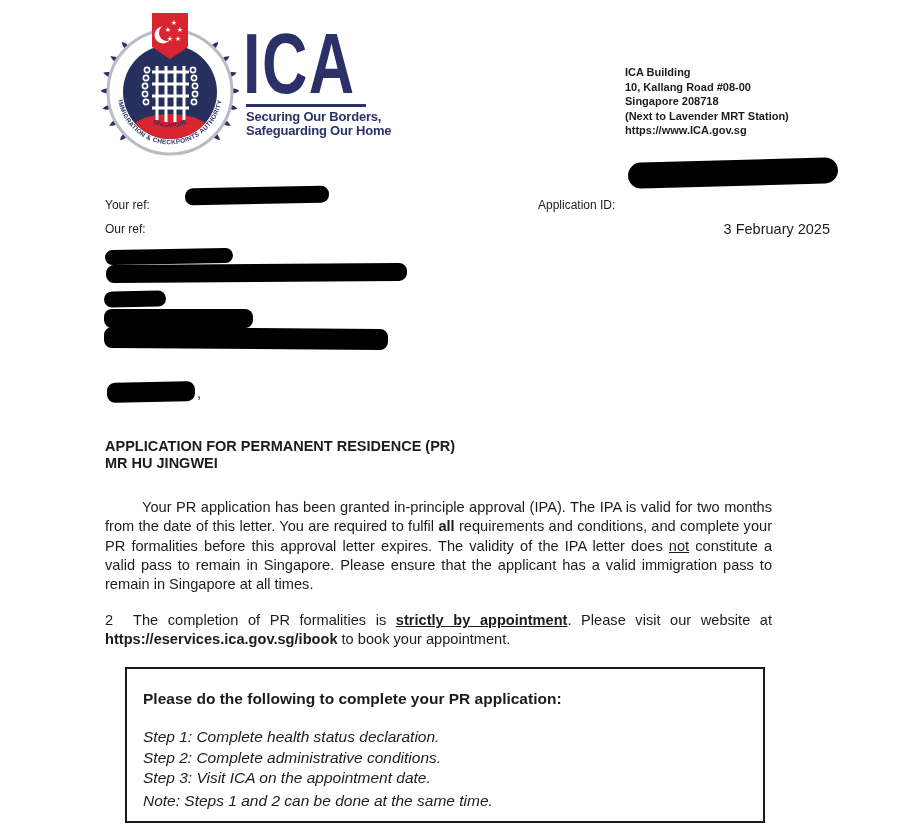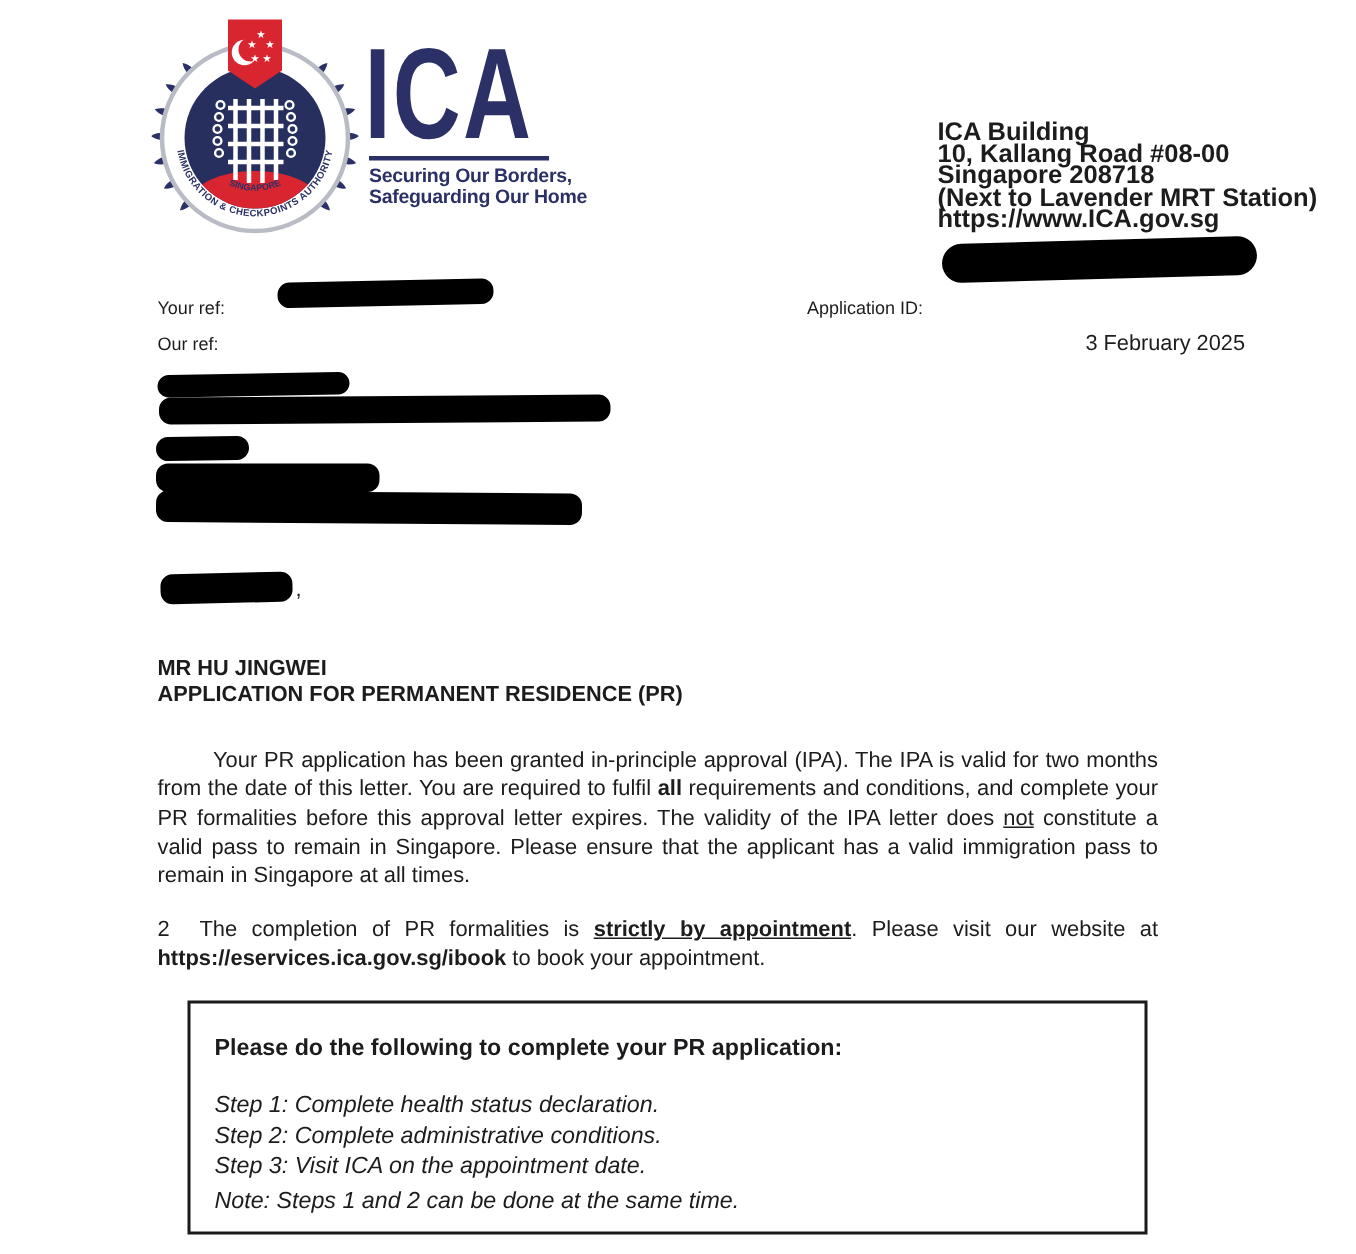--- a/index.html
+++ b/index.html
@@ -17,21 +17,21 @@
     position:absolute; left:243px; top:20px; font-size:86px; line-height:1;
     font-weight:700; color:var(--navy); letter-spacing:2px;
     transform:scaleX(.73); transform-origin:left top;
   }
   .wm-rule{position:absolute; left:246px; top:104px; width:120px; height:3px; background:var(--navy);}
   .tagline{
     position:absolute; left:246px; top:110px; font-size:13px; font-weight:700;
     color:var(--navy); line-height:14px; letter-spacing:-0.2px;
   }
   .hq-address{
-    position:absolute; left:625px; top:81px; font-size:17px; font-weight:700;
+    position:absolute; left:625px; top:65px; font-size:11px; font-weight:700;
     line-height:14.6px; color:var(--text);
   }
   
   .ref{position:absolute; font-size:12px;margin-top:33px;}
   .date{position:absolute; left:625px; top:189px; width:205px; text-align:right; font-size:14.5px;margin-top:32px;}
   
   .redaction{position:absolute; background:var(--redaction); border-radius:8px;}
   .comma{position:absolute; font-size:14.5px;}
   
   .subject{position:absolute; left:105px; top:438px; font-size:14.5px; font-weight:700; line-height:16.5px;}
@@ -168,22 +168,22 @@
   <div class="redaction" style="left:105px; top:249px; width:128px; height:15px; transform:rotate(-1deg);"></div>
   <div class="redaction" style="left:106px; top:264px; width:301px; height:18px; transform:rotate(-0.4deg);"></div>
   <div class="redaction" style="left:104px; top:291px; width:62px; height:16px; transform:rotate(-1deg);"></div>
   <div class="redaction" style="left:104px; top:309px; width:149px; height:19px;"></div>
   <div class="redaction" style="left:104px; top:328px; width:284px; height:21px; transform:rotate(0.4deg);"></div>
 
   <div class="redaction" style="left:107px; top:382px; width:88px; height:20px; transform:rotate(-1.3deg);"></div>
   <div class="comma" style="left:197px; top:385px;">,</div>
 
   <div class="subject">
+    <div>APPLICATION FOR PERMANENT RESIDENCE (PR)</div>
     <div>MR HU JINGWEI</div>
-    <div>APPLICATION FOR PERMANENT RESIDENCE (PR)</div>
   </div>
 
   <div class="para p1"><span>Your PR application has been granted in-principle approval (IPA). The IPA is valid for two months from the date of this letter. You are required to fulfil </span><span class="bold">all</span><span> requirements and conditions, and complete your PR formalities before this approval letter expires. The validity of the IPA letter does </span><span class="underline">not</span><span> constitute a valid pass to remain in Singapore. Please ensure that the applicant has a valid immigration pass to remain in Singapore at all times.</span></div>
 
   <div class="para p2"><span class="p2-num">2</span><span>The completion of PR formalities is </span><span class="bold-underline">strictly by appointment</span><span>. Please visit our website at </span><span class="bold">https://eservices.ica.gov.sg/ibook</span><span> to book your appointment.</span></div>
 
   <div class="instruction-box">
     <div class="box-heading">Please do the following to complete your PR application:</div>
     <div class="box-step">Step 1: Complete health status declaration.</div>
     <div class="box-step">Step 2: Complete administrative conditions.</div>

